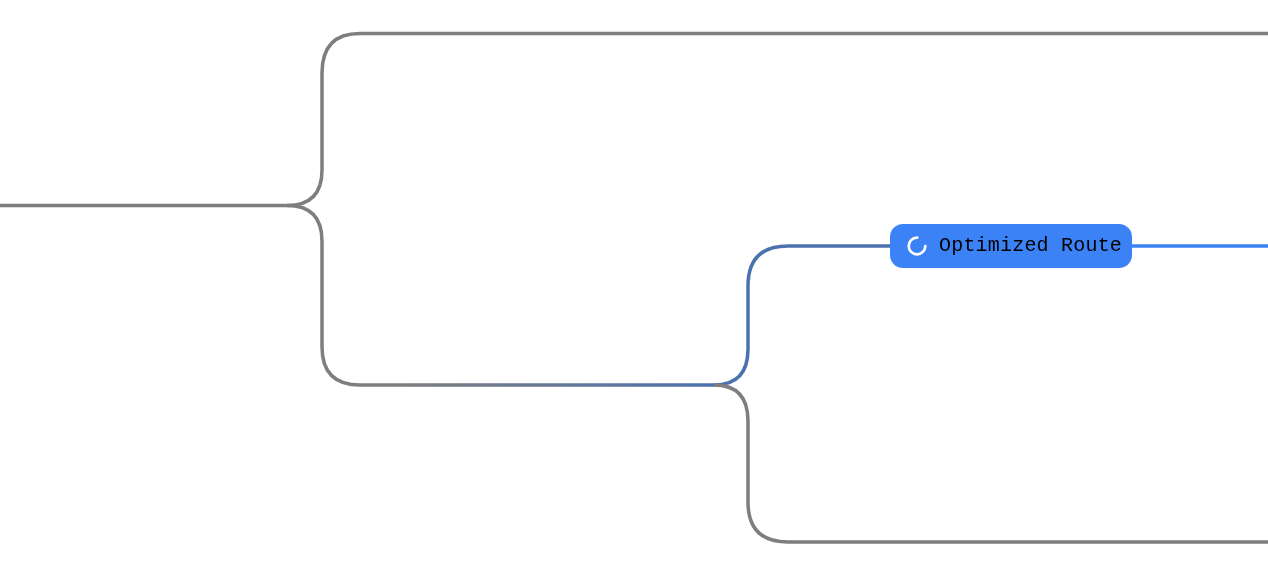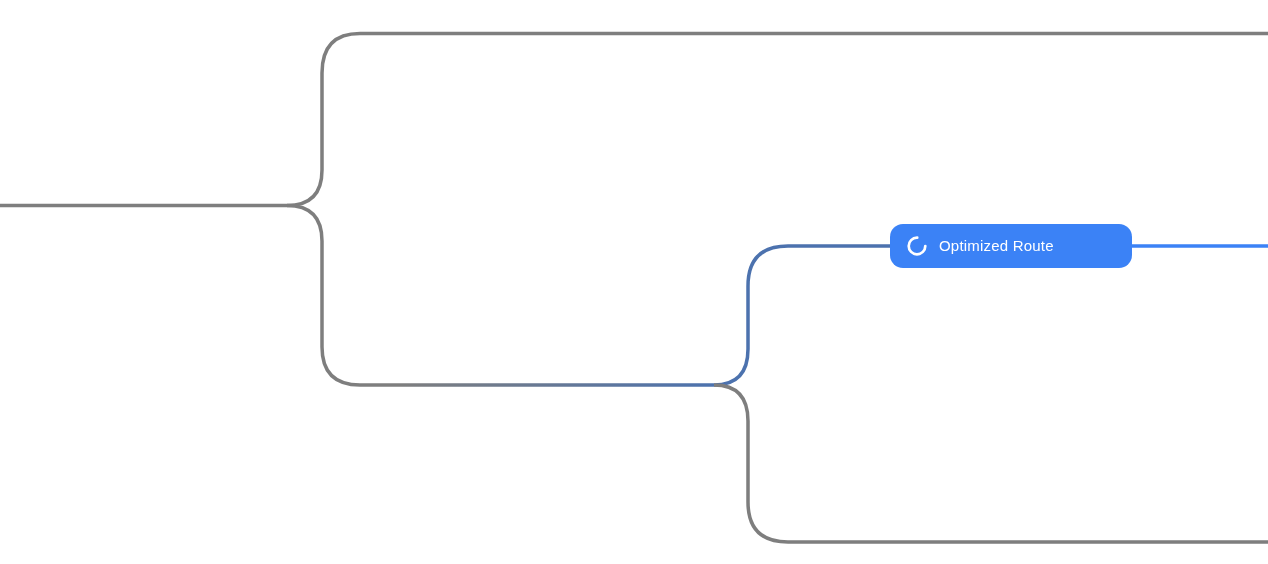--- a/index.html
+++ b/index.html
@@ -41,26 +41,27 @@
     cursor: pointer;
   }
   .node-icon {
     width: 22px;
     height: 22px;
     margin-right: 11px;
     display: inline-flex;
     flex: 0 0 auto;
   }
   .node-label {
-    color: #ffffff;
-    font-size: 15px;
+    color: #000000;
+    font-size: 20px;
     letter-spacing: 0.2px;
     white-space: nowrap;
     line-height: 1;
     padding-bottom: 1px;
+    font-family: Liberation Mono, monospace;
   }
 </style>
 </head>
 <body>
 
 <div class="canvas">
 
   <svg class="edges-svg" width="1268" height="564" viewBox="0 0 1268 564">
     <defs>
       <linearGradient id="grad-gray-blue" gradientUnits="userSpaceOnUse" x1="400" y1="385" x2="714" y2="385">

